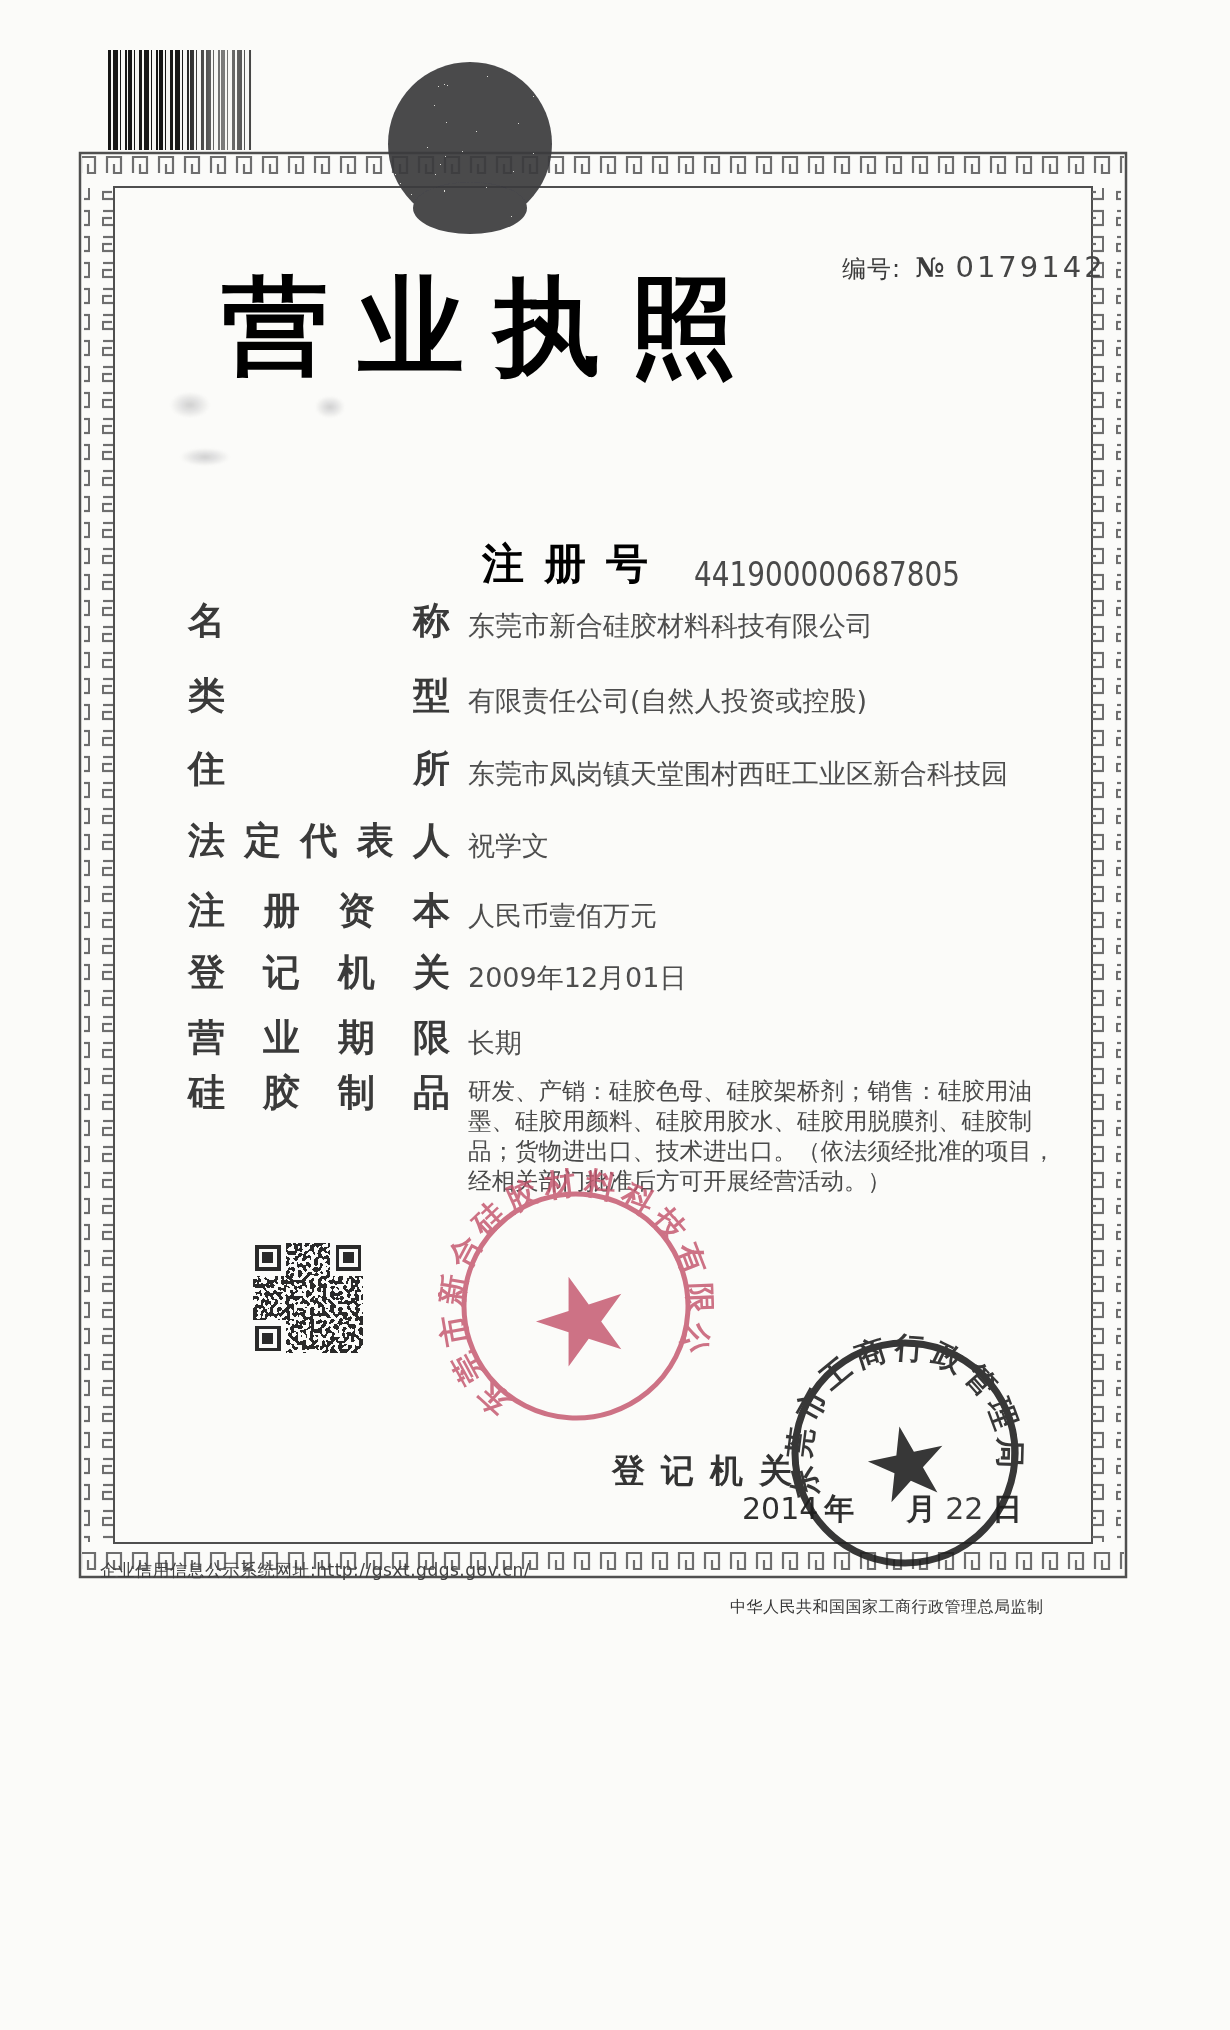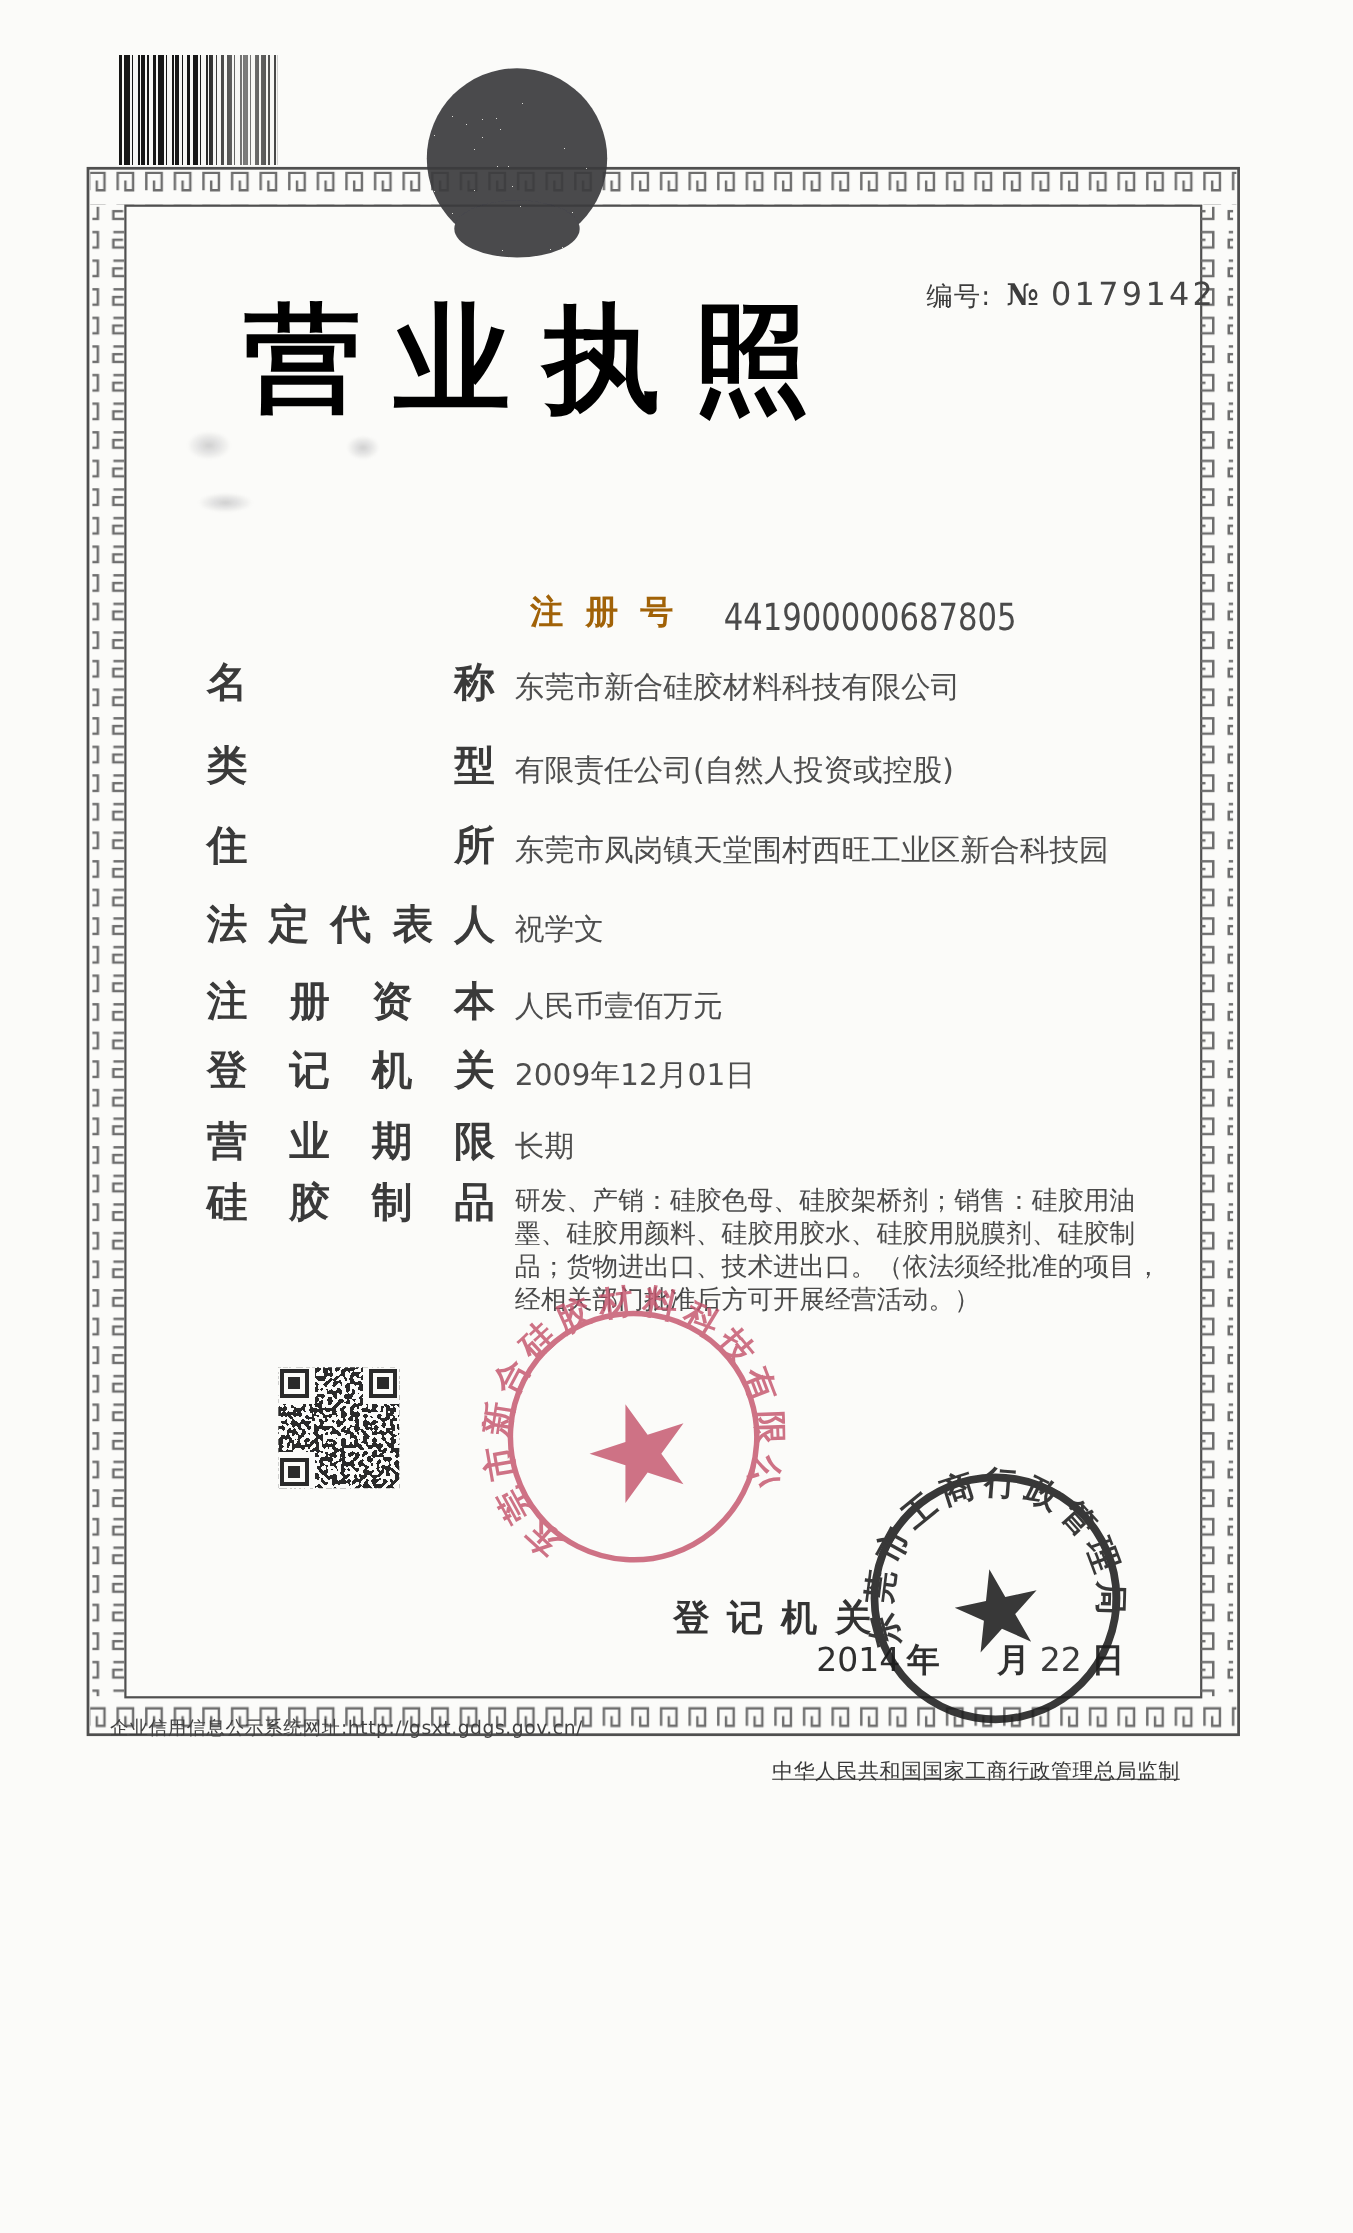--- a/index.html
+++ b/index.html
@@ -21,21 +21,21 @@
   .serial{position:absolute;left:842px;top:250px;font-size:24px;color:#3c3c3c;letter-spacing:1px;}
   .serial .nomark{font-family:"DejaVu Serif",serif;font-weight:bold;font-size:27px;margin:0 10px 0 14px;}
   .serial .num{font-size:29px;letter-spacing:3px;color:#454545;}
 
   
   .title{position:absolute;left:222px;top:256px;font-size:106px;font-weight:bold;
     letter-spacing:30px;color:#000000;white-space:nowrap;}
 
   
   .regline{position:absolute;left:482px;top:536px;white-space:nowrap;}
-  .regline .rlabel{font-size:30px;font-weight:600;letter-spacing:20px;color:#a16207;}
+  .regline .rlabel{font-size:42px;font-weight:600;letter-spacing:20px;color:#000000;}
   .regline .rvalue{display:inline-block;font-size:34px;color:#4a4a4a;margin-left:26px;
     transform:scaleX(.82);transform-origin:left center;letter-spacing:0px;vertical-align:middle;}
 
   
   .row{position:absolute;left:188px;width:890px;display:flex;align-items:flex-start;}
   .flabel{flex:none;width:262px;font-size:37px;font-weight:600;color:#3a3a3a;
     text-align:justify;text-align-last:justify;line-height:1.15;}
   .fvalue{margin-left:18px;padding-top:9px;font-size:27px;color:#4e4e4e;width:600px;line-height:1.25;}
   .fvalue.small{font-size:23.5px;line-height:30px;padding-top:4px;color:#4a4a4a;}
 
@@ -49,21 +49,21 @@
   
   .registrar{position:absolute;left:612px;top:1449px;font-size:33px;font-weight:700;
     letter-spacing:16px;color:#333;z-index:1;white-space:nowrap;}
   .date-line{position:absolute;left:742px;top:1489px;font-size:30px;color:#2f2f2f;z-index:1;white-space:nowrap;}
   .date-line .du{margin:0 6px;font-weight:600;}
   .date-line .dmonth{display:inline-block;width:40px;text-align:center;}
   .date-line .dday{display:inline-block;min-width:44px;text-align:center;color:#3b3b3b;}
 
   
   .footer-left{position:absolute;left:100px;top:1559px;font-size:17px;color:#404040;letter-spacing:.5px;}
-  .footer-right{position:absolute;left:702px;top:1597px;font-size:19px;color:#383838;letter-spacing:.5px;text-decoration:underline;}
+  .footer-right{position:absolute;left:730px;top:1597px;font-size:16px;color:#383838;letter-spacing:.5px;}
 
   
   .artifact{position:absolute;border-radius:50%;
     background:radial-gradient(closest-side,rgba(115,115,122,.32),rgba(115,115,122,0));filter:blur(1px);}
 </style>
 </head>
 <body>
 
 <div id="page">
 

